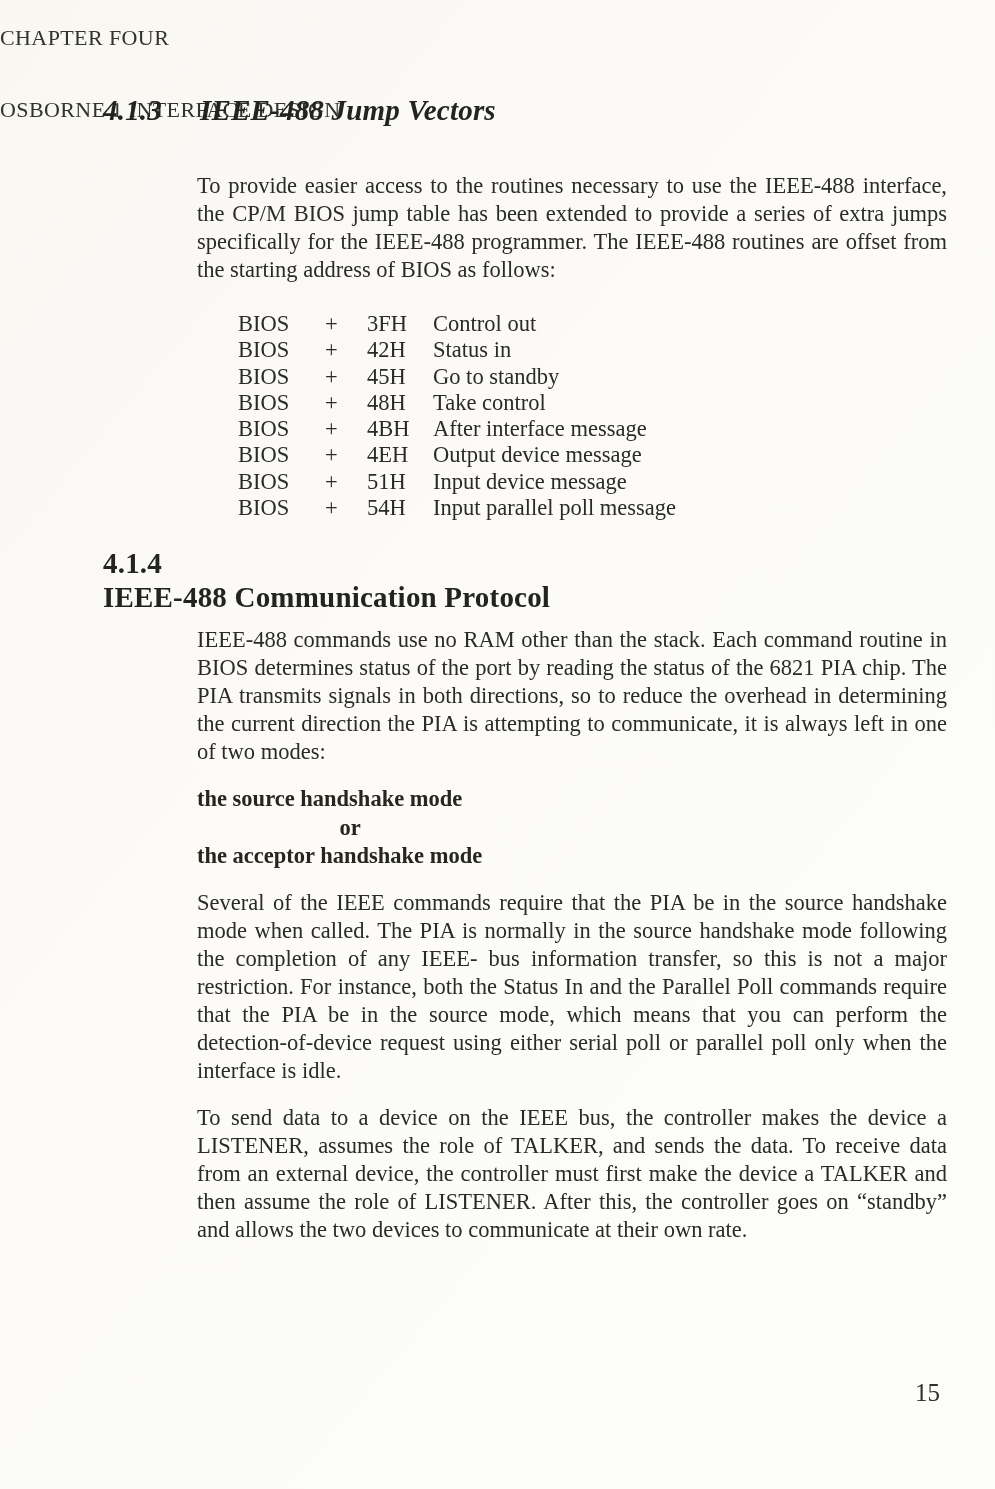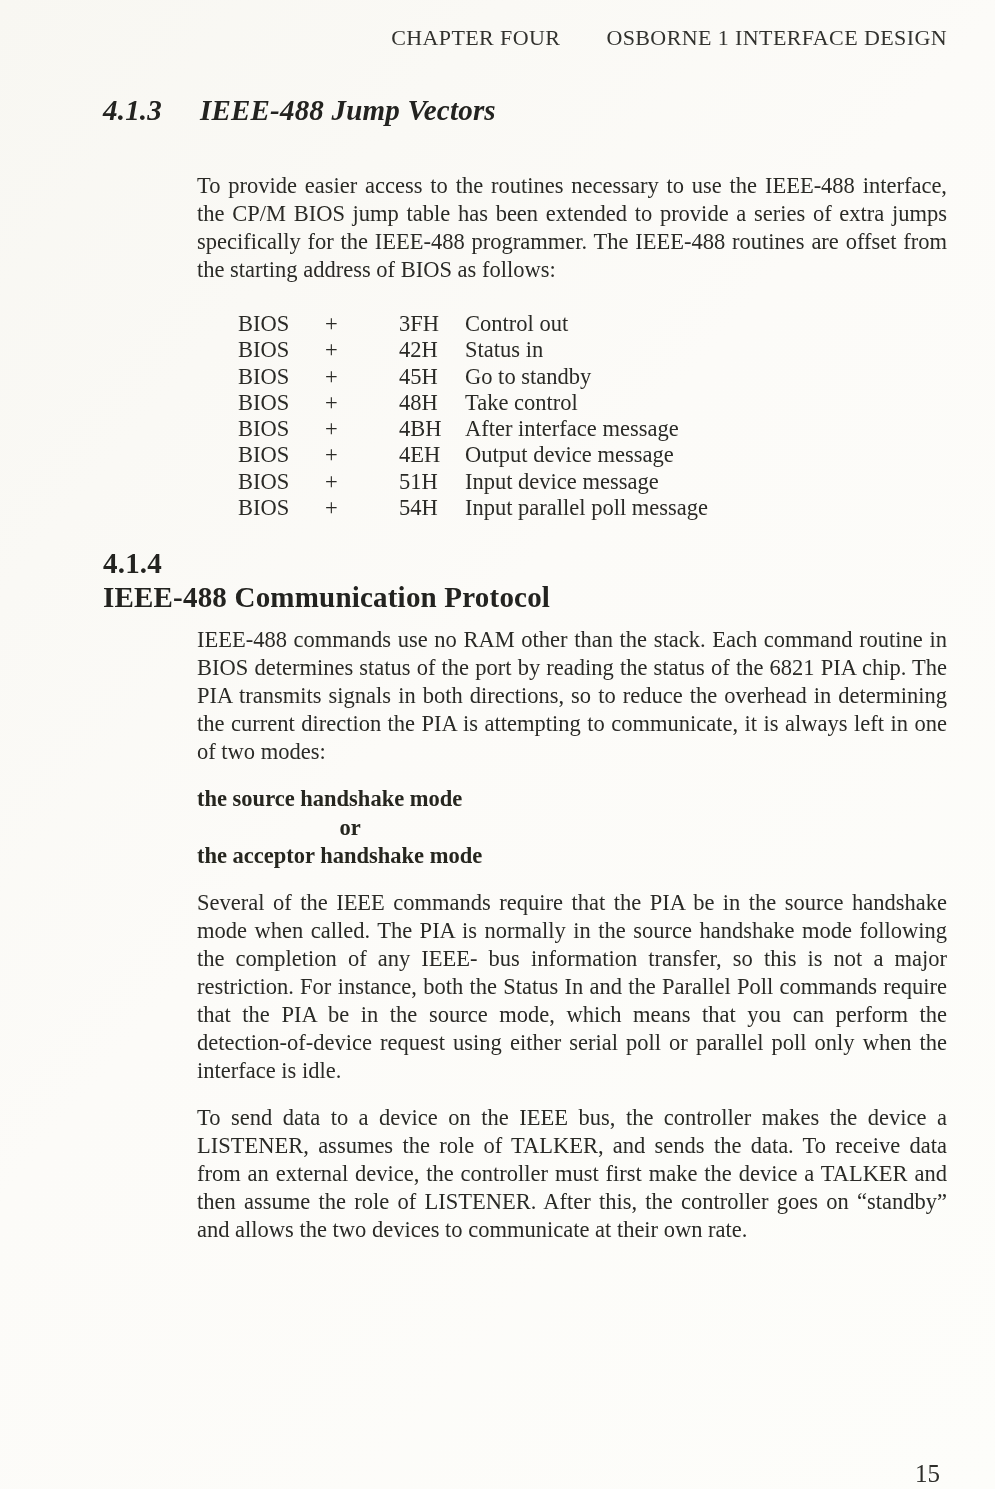--- a/index.html
+++ b/index.html
@@ -15,20 +15,21 @@
     color: #2a2a26;
     overflow: hidden;
   }
   .running-header {
     position: absolute;
     top: 25px; left: 0; right: 48px;
     display: flex; justify-content: flex-end; gap: 46px;
     font-size: 22px; letter-spacing: 0.4px;
     color: #32322e;
     white-space: nowrap;
+    flex-direction: column;
   }
   .section-heading {
     position: absolute; left: 103px;
     display: flex;
     font-weight: bold; font-size: 29px; line-height: 34px;
     color: #232320;
     letter-spacing: 0.2px;
   }
   .sec-1 { top: 93px; font-style: italic; }
   .sec-2 { top: 546px; flex-direction: column; }
@@ -45,38 +46,38 @@
   .p4 { top: 1104px; }
   .p5 { top: 1265px; }
   .jump-list {
     position: absolute; left: 238px; top: 311px;
     font-size: 22.5px; line-height: 26.3px;
     color: #2a2a26;
   }
   .jump-row { display: flex; }
   .jv-base { width: 87px; flex: 0 0 auto; }
   .jv-op   { width: 42px; flex: 0 0 auto; }
-  .jv-off  { width: 66px; flex: 0 0 auto; margin-left: 32px; }
+  .jv-off  { width: 66px; flex: 0 0 auto; }
   .modes-block {
     position: absolute; left: 197px; top: 785px; width: 750px;
     display: flex; align-items: flex-end;
   }
   .modes-left {
     width: 306px; flex: 0 0 auto;
     font-weight: bold; font-size: 22.5px; line-height: 28.5px;
     color: #26261f;
   }
   .modes-or { text-align: center; }
   .modes-note {
     margin-left: 37px; margin-top: 14px;
     width: 407px;
     font-size: 22.5px; line-height: 30px;
   }
   .page-number {
-    position: absolute; top: 1460px; right: 55px;
+    position: absolute; top: 1379px; right: 55px;
     font-size: 25px; color: #2e2e2a;
   }
 </style>
 </head>
 <body>
 
 <div class="page">
 
   <div class="running-header">
     <span>CHAPTER FOUR</span>

